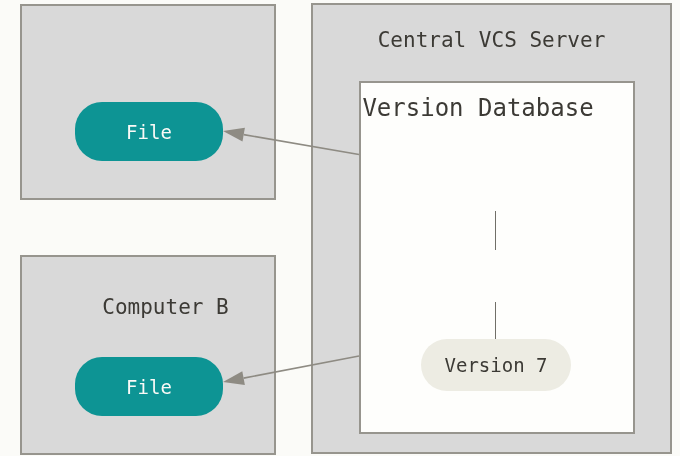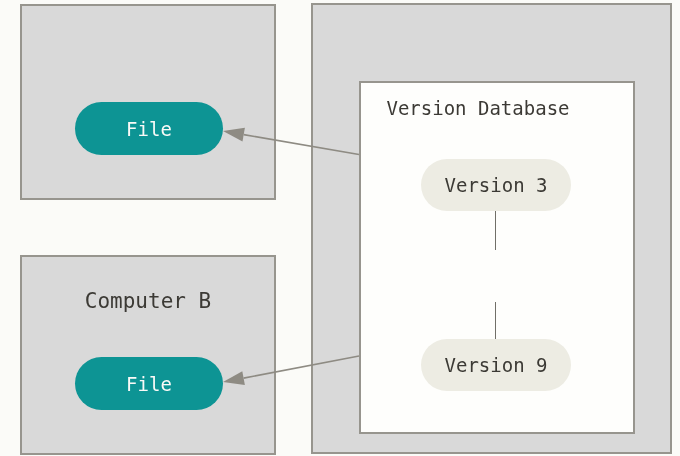--- a/index.html
+++ b/index.html
@@ -40,26 +40,26 @@
   }
   .box-title{
     position:absolute;
     text-align:center;
     font-size:21px;
     line-height:26px;
     white-space:nowrap;
     color:var(--text-dark);
   }
   .title-computer-a{left:20px;width:256px;top:50px;}
-  .title-computer-b{left:20px;width:256px;top:288px;}
+  .title-computer-b{left:20px;width:291px;top:294px;}
   .title-server{left:311px;width:361px;top:27px;}
-  .title-vdb{left:359px;width:238px;top:95px;font-size:19px;}
+  .title-vdb{left:359px;width:238px;top:95px;font-size:24px;}
   .file-pill{
     position:absolute;
-    left:75px;width:148px;height:53px;
+    left:75px;width:148px;height:59px;
     background:var(--teal);
     border-radius:27px;
     display:flex;align-items:center;justify-content:center;
     color:var(--file-text);
     font-size:19px;
   }
   .file-a{top:102px;}
   .file-b{top:357px;}
   .version-pill{
     position:absolute;
@@ -91,27 +91,27 @@
 <body>
 
 <div id="canvas">
 
   <div class="gray-box box-computer-a"></div>
   <div class="gray-box box-computer-b"></div>
   <div class="gray-box box-server"></div>
   <div class="white-box"></div>
 
   <div class="box-title title-computer-b">Computer B</div>
+  <div class="box-title title-server">Central VCS Server</div>
   <div class="box-title title-vdb">Version Database</div>
 
   <div class="file-pill file-a">File</div>
   <div class="file-pill file-b">File</div>
 
-  <div class="version-pill version-3">Version 3</div>
-  <div class="version-pill version-1">Version 9</div>
+  <div class="version-pill version-1">Version 7</div>
 
   <div class="connector conn-32"></div>
   <div class="connector conn-21"></div>
 
   <svg id="arrow-layer" viewBox="0 0 680 456" xmlns="http://www.w3.org/2000/svg">
     <g>
       <line x1="359" y1="154.5" x2="243.7" y2="134.6"></line>
       <polygon points="223,131 244.9,127.7 242.5,141.5"></polygon>
     </g>
     <g>

